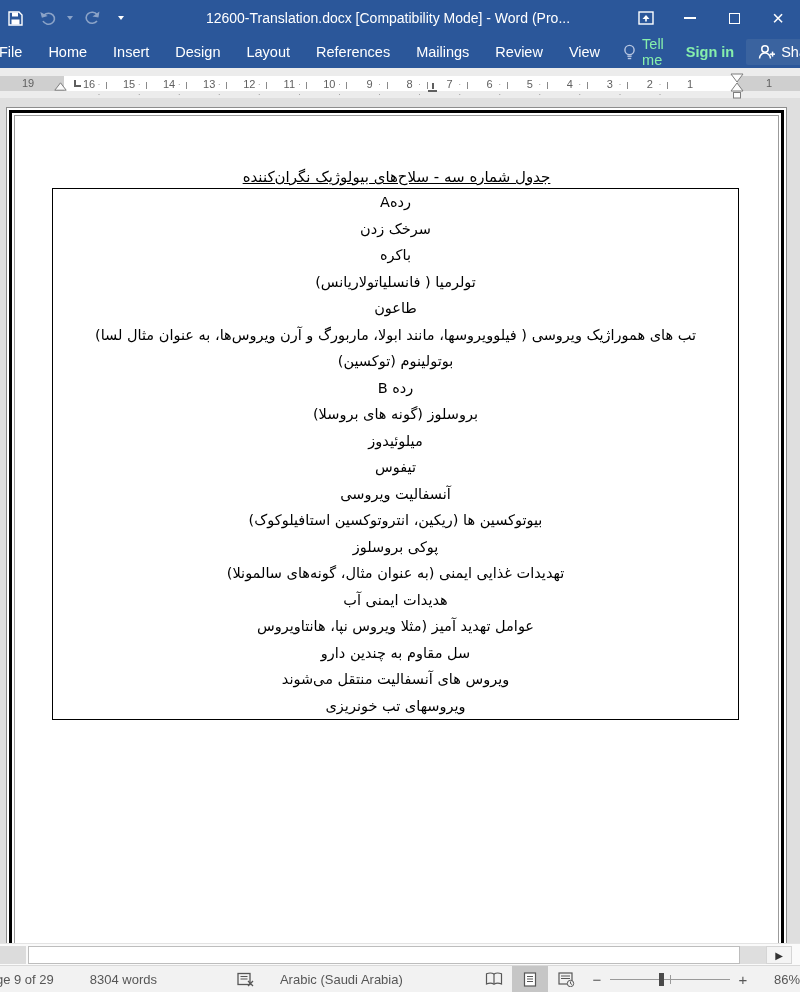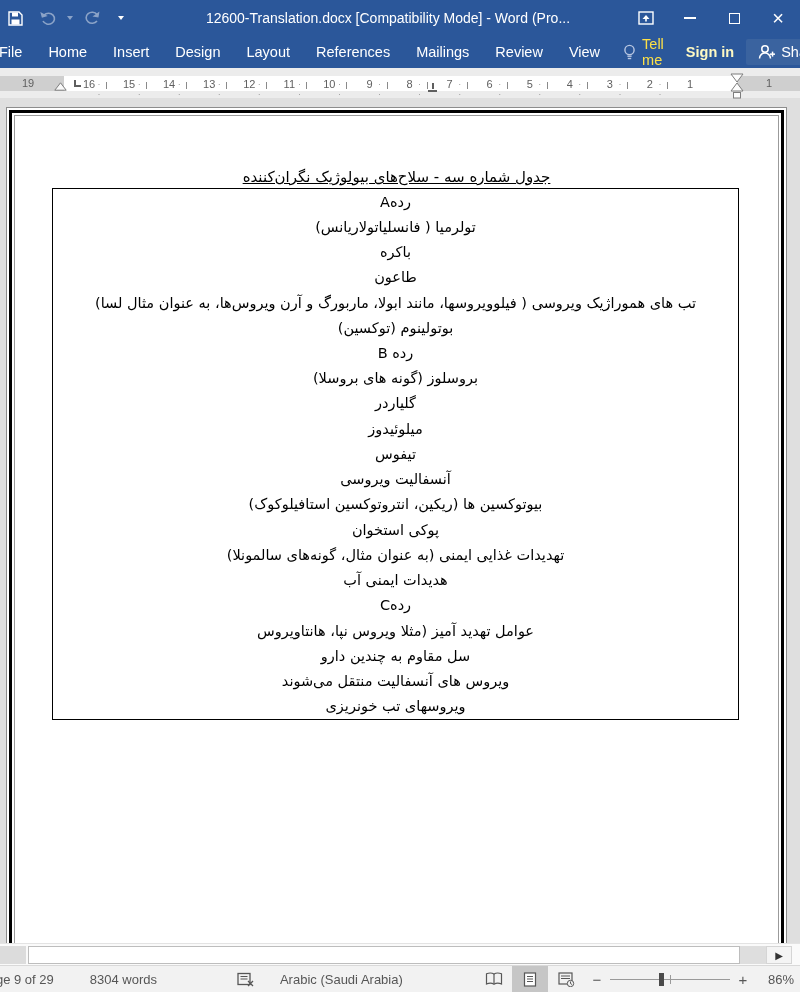--- a/index.html
+++ b/index.html
@@ -19,22 +19,22 @@
   .win-btn { width:44px; height:36px; display:flex; align-items:center; justify-content:center; color:#fff; font-size:16px; }
   .max-box { width:11px; height:11px; border:1.5px solid #fff; }
   .min-bar { width:12px; height:2px; background:#fff; }
   .close-x { font-size:20px; line-height:1; font-weight:400; }
 
   
   .tabsbar { height:32px; background:#2b579a; display:flex; align-items:center; flex:none; color:#fff; }
   .tabs { display:flex; align-items:center; height:100%; margin-left:10px; }
   .tabs [data-name^="tab-"], .tabs .tab { padding:0 13px; font-size:14.5px; height:100%; display:flex; align-items:center; white-space:nowrap; }
   .right-cluster { margin-left:auto; display:flex; align-items:center; height:100%; }
-  .tellme { display:flex; align-items:center; gap:6px; color:#fde047; font-size:14.5px; padding:0 10px; }
-  .signin { color:#fef9c3; font-size:14.5px; font-weight:700; padding:0 12px; white-space:nowrap; }
+  .tellme { display:flex; align-items:center; gap:6px; color:#86efac; font-size:14.5px; padding:0 10px; }
+  .signin { color:#86efac; font-size:14.5px; font-weight:700; padding:0 12px; white-space:nowrap; }
   .share { display:flex; align-items:center; gap:6px; color:#fff; font-size:14.5px; padding:0 10px 0 12px; background:#3a639f; height:26px; border-radius:2px; margin-right:2px; white-space:nowrap; }
 
   
   .rulerrow { height:30px; background:#ececec; position:relative; flex:none; overflow:visible; z-index:3; }
   .ruler-band { position:absolute; top:8px; left:0; right:0; height:15px; background:#cfcfcf; }
   .ruler-white { position:absolute; top:8px; left:88px; width:673px; height:15px; background:#ffffff; }
   .ruler-nums { position:absolute; top:8px; left:88px; width:673px; height:15px; display:flex; justify-content:space-between; align-items:center; padding:0 40px 0 18px; }
   .rnum { font-size:11px; color:#5f5f5f; width:14px; text-align:center; position:relative; }
   .rnum:not(:first-child)::after { content:""; position:absolute; left:-16px; top:4px; width:1px; height:7px; background:#8a8a8a; }
   .rnum:not(:first-child)::before { content:"· ·"; position:absolute; left:-30px; top:1px; width:28px; text-align:center; color:#9a9a9a; font-size:9px; letter-spacing:14px; }
@@ -70,21 +70,21 @@
   .sb-proof { margin-left:60px; }
   .sb-lang { margin-left:6px; }
   .sb-right { position:absolute; right:0; top:0; height:100%; display:flex; align-items:center; }
   .viewbtn { width:36px; height:100%; display:flex; align-items:center; justify-content:center; }
   .viewbtn.active { background:#c6c6c6; }
   .zoom-out, .zoom-in { width:26px; text-align:center; font-size:15px; color:#565656; }
   .zoom-slider { width:120px; height:100%; position:relative; }
   .zs-track { position:absolute; top:13px; left:0; width:120px; height:1px; background:#9a9a9a; }
   .zs-mid { position:absolute; top:9px; left:60px; width:1px; height:9px; background:#9a9a9a; }
   .zs-thumb { position:absolute; top:7px; left:49px; width:5px; height:13px; background:#4a4a4a; }
-  .zoom-pct { width:44px; text-align:right; padding-right:6px; font-size:13px; }
+  .zoom-pct { width:44px; text-align:right; font-size:13px; }
   svg { display:block; }
 </style>
 </head>
 <body>
 
 <div class="screen" data-name="word-application-window">
 <div class="window">
 
   <div class="titlebar" data-name="title-bar">
     <div class="qat" data-name="quick-access-toolbar">
@@ -220,36 +220,35 @@
     </div>
   </div>
 
   <div class="docarea" data-name="document-area">
     <div class="page" data-name="document-page">
       <div class="page-frame" data-name="page-border">
         <div class="page-inner">
           <div class="doc-heading" data-name="document-heading">جدول شماره سه - سلاح‌های بیولوژیک نگران‌کننده</div>
           <div class="dtable" data-name="document-table">
                 <div data-name="table-row">ردهA</div>
+                <div data-name="table-row">سرخک زدن</div>
+                <div data-name="table-row">باکره</div>
                 <div data-name="table-row">تولرمیا ( فانسلیاتولاریانس)</div>
-                <div data-name="table-row">باکره</div>
                 <div data-name="table-row">طاعون</div>
                 <div data-name="table-row">تب های هموراژیک ویروسی ( فیلوویروسها، مانند ابولا، ماربورگ و آرن ویروس‌ها، به عنوان مثال لسا)</div>
                 <div data-name="table-row">بوتولینوم (توکسین)</div>
                 <div data-name="table-row">رده B</div>
                 <div data-name="table-row">بروسلوز (گونه های بروسلا)</div>
-                <div data-name="table-row">گلیاردر</div>
                 <div data-name="table-row">میلوئیدوز</div>
                 <div data-name="table-row">تیفوس</div>
                 <div data-name="table-row">آنسفالیت ویروسی</div>
                 <div data-name="table-row">بیوتوکسین ها (ریکین، انتروتوکسین استافیلوکوک)</div>
-                <div data-name="table-row">پوکی استخوان</div>
+                <div data-name="table-row">پوکی بروسلوز</div>
                 <div data-name="table-row">تهدیدات غذایی ایمنی (به عنوان مثال، گونه‌های سالمونلا)</div>
                 <div data-name="table-row">هدیدات ایمنی آب</div>
-                <div data-name="table-row">ردهC</div>
                 <div data-name="table-row">عوامل تهدید آمیز (مثلا ویروس نپا، هانتاویروس</div>
                 <div data-name="table-row">سل مقاوم به چندین دارو</div>
                 <div data-name="table-row">ویروس های آنسفالیت منتقل می‌شوند</div>
                 <div data-name="table-row">ویروسهای تب خونریزی</div>
               </div>
         </div>
       </div>
     </div>
   </div>
 

